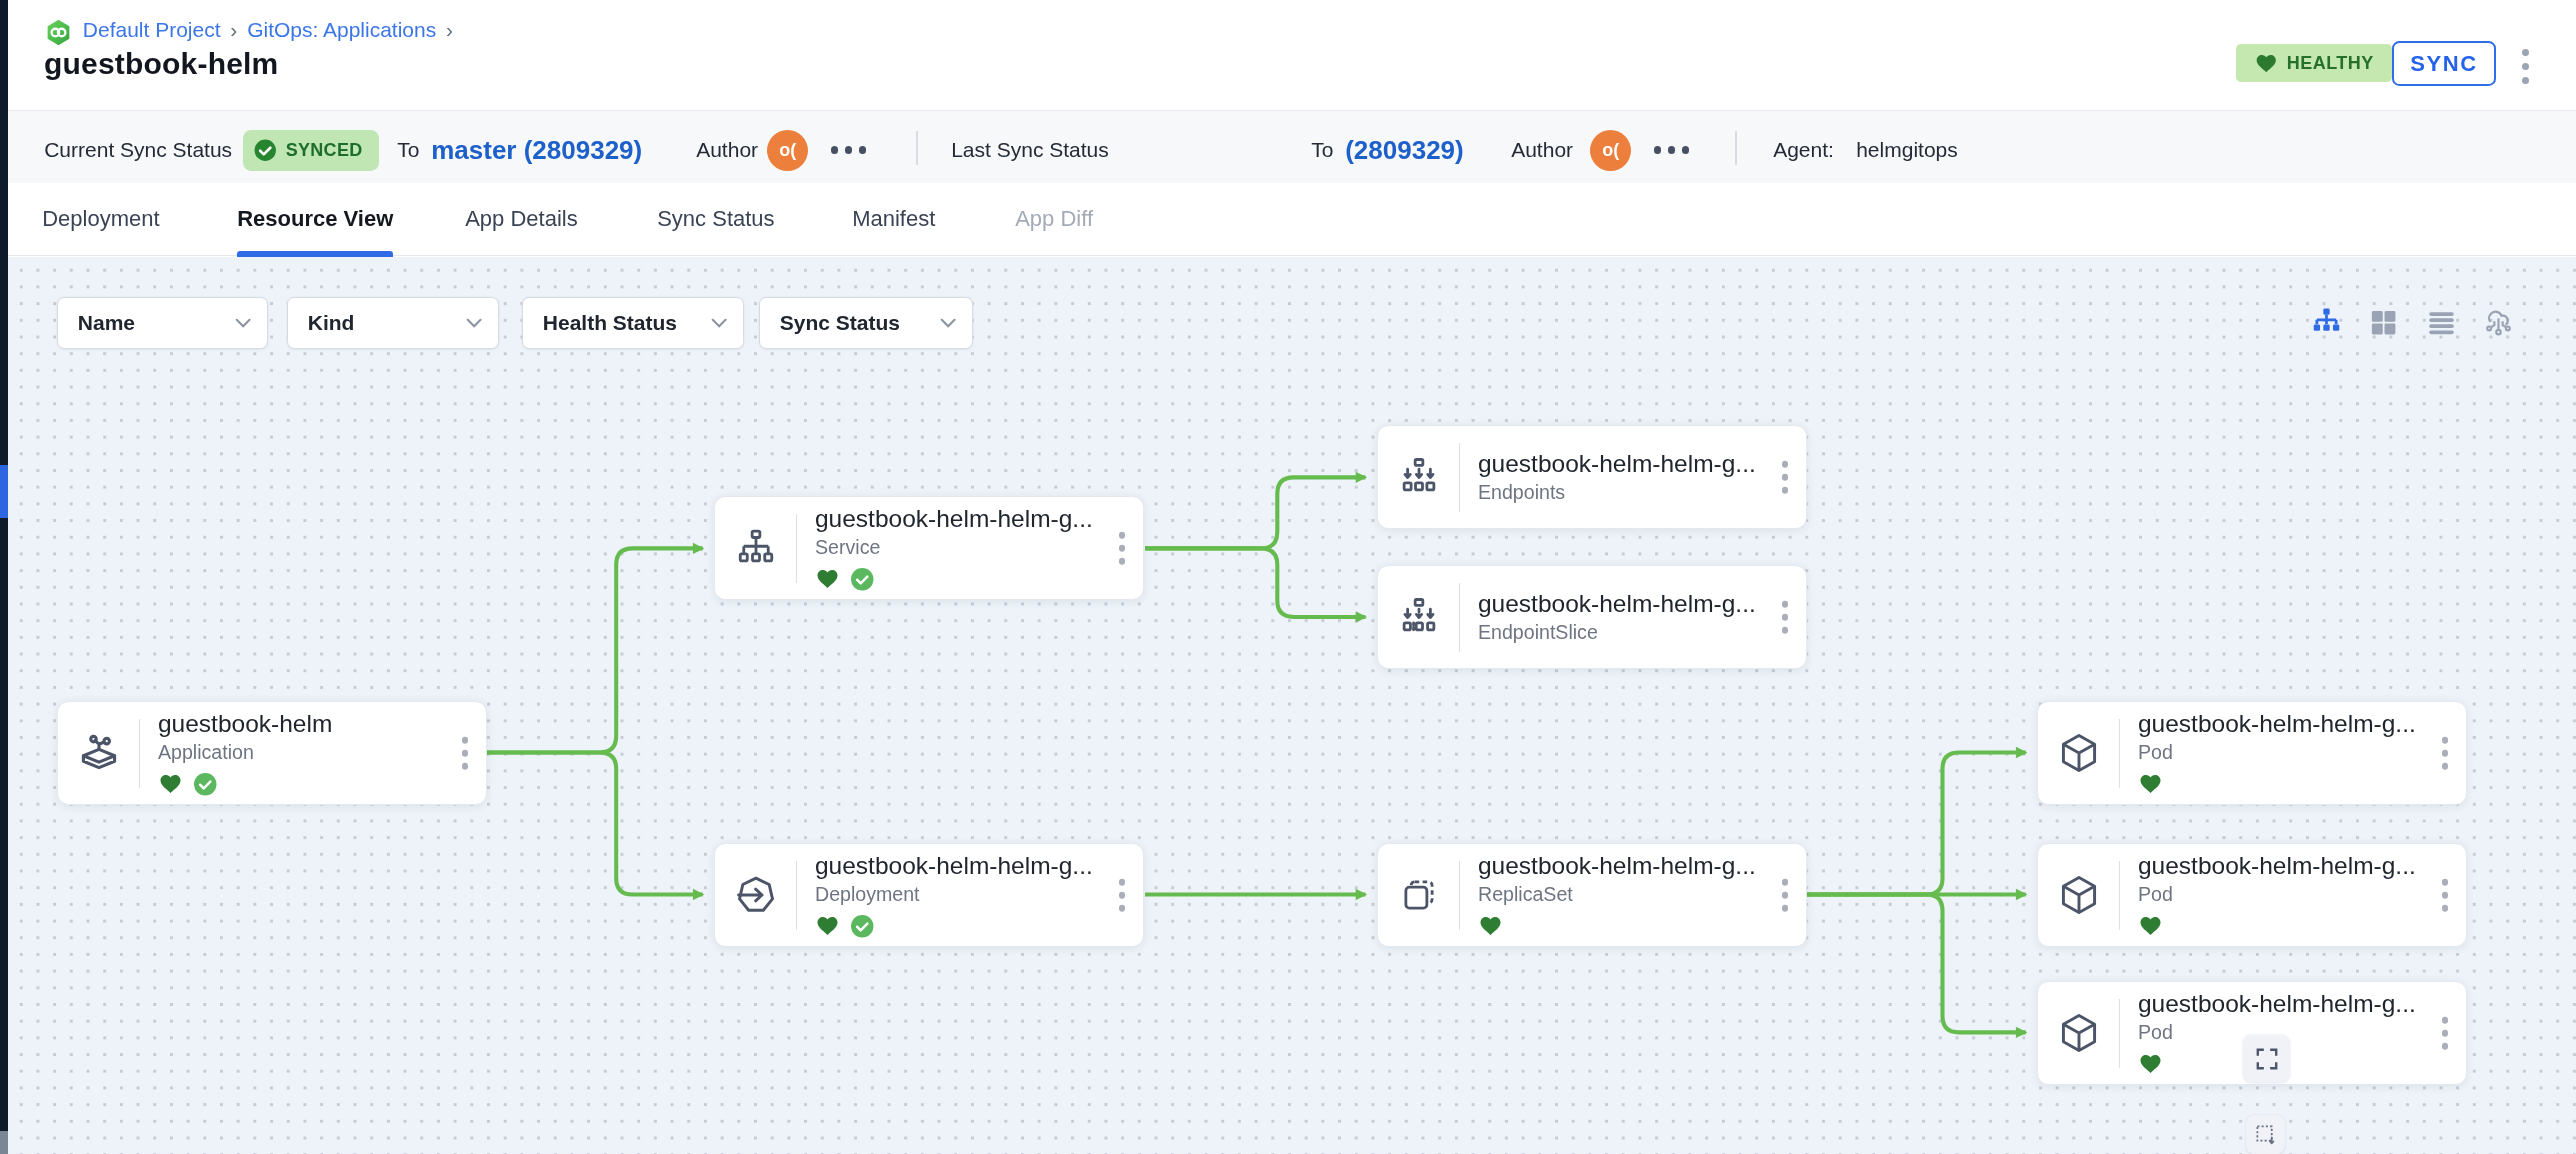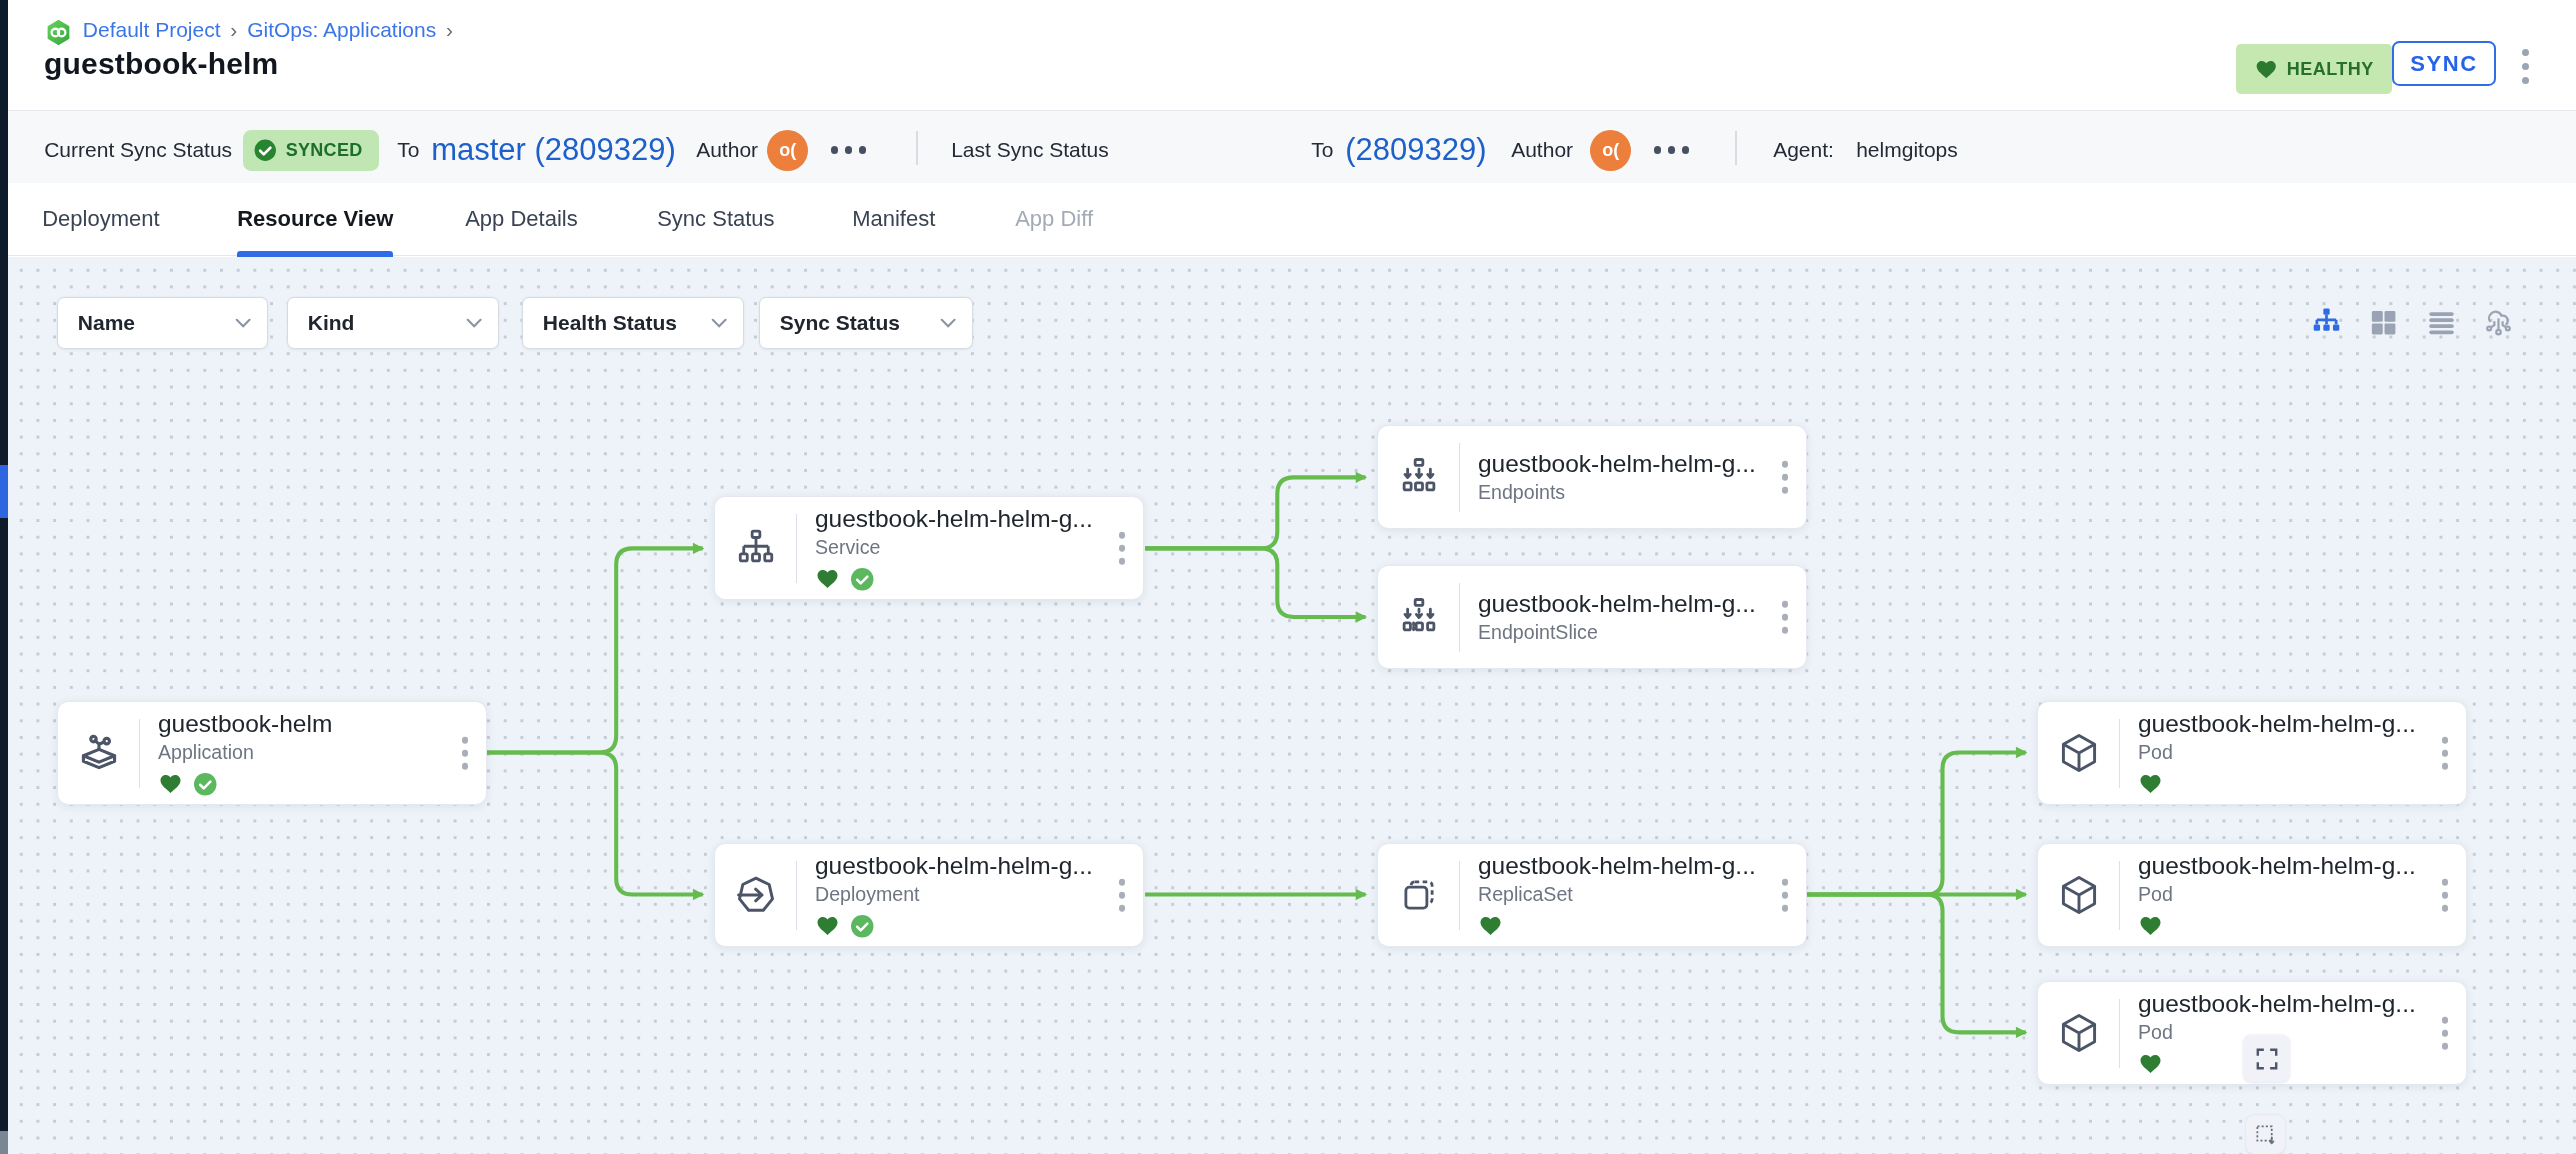--- a/index.html
+++ b/index.html
@@ -12,33 +12,33 @@
   .rail-active { position:absolute; left:0; top:465px; width:8.2px; height:53px; background:#2d66e0; }
   .rail-bottom { position:absolute; left:0; top:1131px; width:8.2px; height:23px; background:#7b8694; }
 
   
   .breadcrumb { position:absolute; left:44px; top:18px; display:flex; align-items:flex-start; gap:9.8px; font-size:21px; color:#3b76e9; }
   .breadcrumb .logo { width:29px; height:29px; display:inline-flex; }
   .breadcrumb a { color:#3b76e9; text-decoration:none; cursor:pointer; }
   .crumb-sep { color:#5f6b7d; font-size:21px; }
   .page-title { position:absolute; left:44px; top:47px; font-size:30px; font-weight:700; color:#12171f; letter-spacing:0.2px; }
 
-  .healthy-badge { position:absolute; left:2236px; top:44px; height:50px; padding:0 18px; background:#c4e8af; border-radius:4.9px; display:flex; align-items:center; gap:8.2px; }
+  .healthy-badge { position:absolute; left:2236px; top:44px; height:38px; padding:0 18px; background:#c4e8af; border-radius:4.9px; display:flex; align-items:center; gap:8.2px; }
   .healthy-badge span { font-size:18px; font-weight:700; color:#276f2c; letter-spacing:0.5px; }
   .sync-btn { position:absolute; left:2392px; top:41px; width:104px; height:45px; background:#fff; border:2.4px solid #2e6fe8; border-radius:7.3px; color:#2563eb; font-size:22px; font-weight:700; letter-spacing:1.6px; font-family:"Liberation Sans",sans-serif; cursor:pointer; }
   .kebab { display:flex; flex-direction:column; gap:6.5px; cursor:pointer; }
   .kebab i { width:7.3px; height:7.3px; border-radius:50%; background:#9aa4b2; }
   .header-kebab { position:absolute; left:2522px; top:49px; }
 
   
   .statusbar { position:absolute; left:8.2px; right:0; top:110px; height:80px; background:#f7f8fa; border-top:0.8px solid #e6e9ed; border-bottom:0.8px solid #e6e9ed; }
   .sb { position:absolute; top:0; height:100%; display:flex; align-items:center; font-size:21px; color:#242b36; white-space:nowrap; }
   .badge-green { height:41px; padding:0 16.3px 0 9.8px; background:#bfe6b3; border-radius:8.2px; display:flex; align-items:center; gap:8.2px; }
   .badge-green span { font-size:18px; font-weight:700; color:#1d6e2d; letter-spacing:0.3px; }
-  .rev { font-weight:400; color:#1d60c9; font-size:31px; }
+  .rev { font-weight:700; color:#1d60c9; font-size:26px; }
   .avatar { width:41px; height:41px; border-radius:50%; background:#ec7f3b; color:#fff; font-size:18px; font-weight:700; display:flex; align-items:center; justify-content:center; }
   .dots3 { display:flex; gap:6.5px; cursor:pointer; }
   .dots3 i { width:7.3px; height:7.3px; border-radius:50%; background:#475063; }
   .vsep { position:absolute; top:19.6px; width:1.6px; height:34px; background:#d9dde3; }
 
   
   .tabs { position:absolute; left:8.2px; right:0; top:183px; height:73px; background:#fff; border-bottom:1.6px solid #e3e6eb; }
   .tab { position:absolute; top:0; height:100%; display:flex; align-items:center; font-size:22px; color:#3a4354; cursor:pointer; }
   .tab.active { font-weight:700; color:#14181f; }
   .tab.active::after { content:""; position:absolute; left:0; right:0; bottom:-1.6px; height:5.7px; background:#2f6be4; border-radius:3.3px 3.3px 0 0; }

